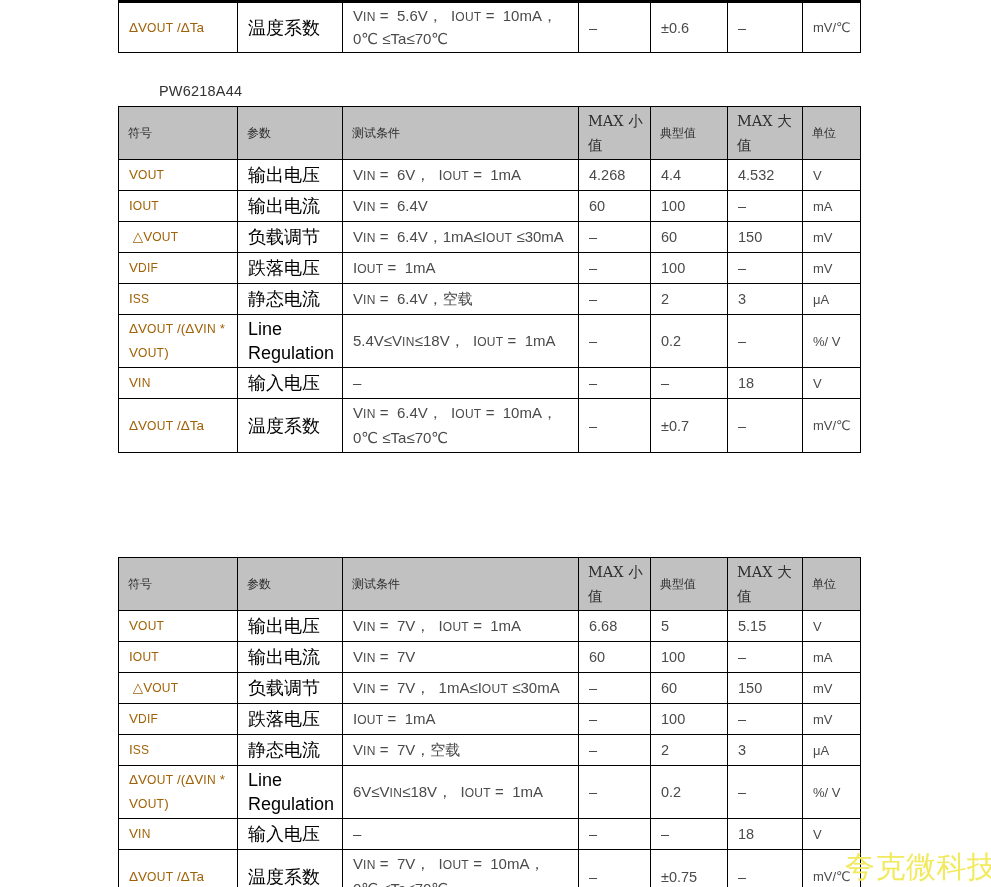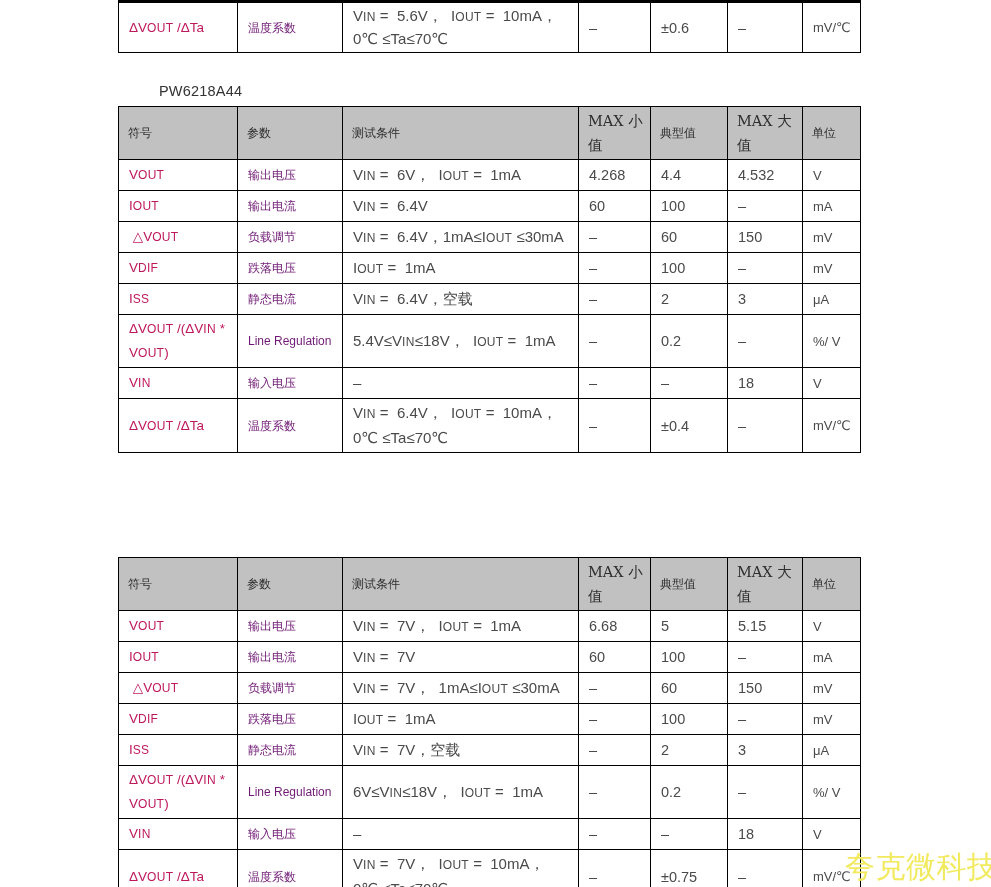--- a/index.html
+++ b/index.html
@@ -17,22 +17,22 @@
     border:1px solid #000;overflow:hidden;vertical-align:middle;
     text-align:left;font-weight:normal;
   }
   table.spec thead th{
     background:#c1c1c1;height:50px;font-size:12px;line-height:24px;
     padding:1px 4px 1px 9px;color:#2e2e2e;
   }
   table.spec thead th:nth-child(4),
   table.spec thead th:nth-child(6){font-family:"DejaVu Serif",serif;font-size:14.5px;}
   table.spec tbody td{height:26px;padding:2px 4px 2px 10px;}
-  td.sym{font-size:13.5px;line-height:24px;white-space:pre-wrap;color:#be185d;}
-  td.param{font-size:12px;line-height:24px;color:#701a75;}
+  td.sym{font-size:13.5px;line-height:24px;white-space:pre-wrap;color:#a16207;}
+  td.param{font-size:18px;line-height:24px;color:#000000;}
   td.cond{font-size:15px;line-height:24px;white-space:pre-wrap;color:#4a4a4a;}
   td.num{font-size:14.5px;color:#4a4a4a;}
   td.unit{font-size:13px;color:#4a4a4a;}
   .sc{font-size:12px;letter-spacing:0.3px;}
   #partial-table{top:0;}
   #partial-table td{border-top-width:3px;}
   #partial-table td.cond,#partial-table td.sym{line-height:22px;}
   .section-title{
     position:absolute;left:119px;font-size:14.5px;color:#333333;
     letter-spacing:0.2px;
@@ -159,21 +159,21 @@
           <td class="num">–</td>
           <td class="num">–</td>
           <td class="num">18</td>
           <td class="unit">V</td>
         </tr>
         <tr>
           <td class="sym">ΔV<span class="sc">OUT</span> /ΔTa</td>
           <td class="param">温度系数</td>
           <td class="cond">V<span class="sc">IN</span> =  6.4V，  I<span class="sc">OUT</span> =  10mA，<br>0℃ ≤Ta≤70℃</td>
           <td class="num">–</td>
-          <td class="num">±0.4</td>
+          <td class="num">±0.7</td>
           <td class="num">–</td>
           <td class="unit">mV/℃</td>
         </tr>
       </tbody>
   </table>
 
   <div class="section-title" id="title-a50">PW6218A50</div>
 
   <table class="spec" id="table-a50">
     <colgroup>

